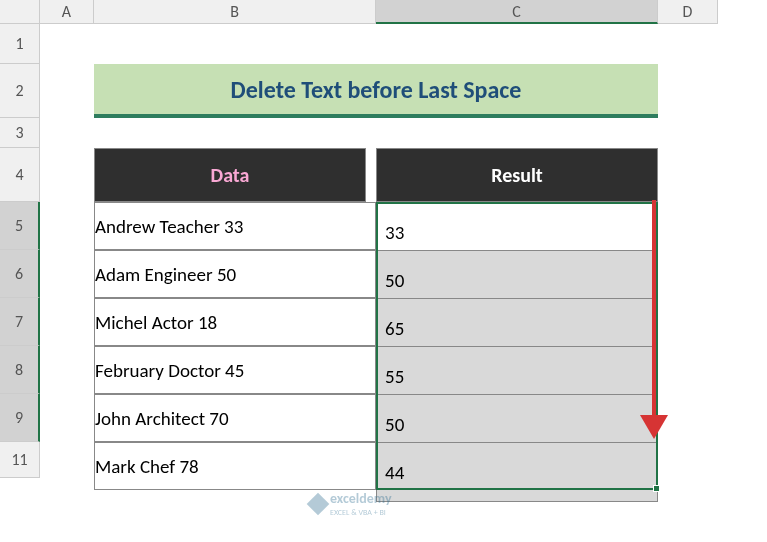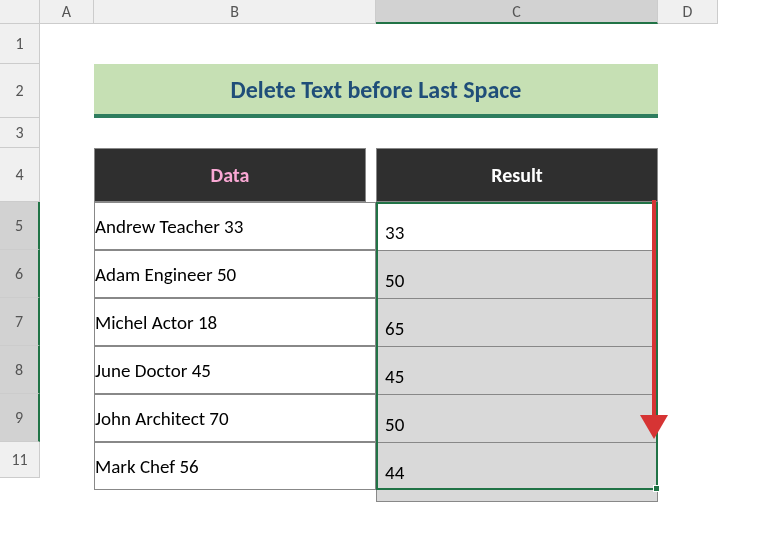--- a/index.html
+++ b/index.html
@@ -247,35 +247,42 @@
 
   <div class="cells">
     <div class="title-cell">Delete Text before Last Space</div>
 
     <div class="data-header">Data</div>
     <div class="result-header">Result</div>
 
     <div class="data-cell" style="left:54px;top:178px">Andrew Teacher 33</div>
     <div class="data-cell" style="left:54px;top:226px">Adam Engineer 50</div>
     <div class="data-cell" style="left:54px;top:274px">Michel Actor 18</div>
-    <div class="data-cell" style="left:54px;top:322px">June Doctor 45</div>
+    <div class="data-cell" style="left:54px;top:322px">February Doctor 45</div>
     <div class="data-cell" style="left:54px;top:370px">John Architect 70</div>
-    <div class="data-cell" style="left:54px;top:418px">Mark Chef 56</div>
+    <div class="data-cell" style="left:54px;top:418px">Mark Chef 78</div>
 
     <div class="result-cell first" style="left:336px;top:178px">33</div>
     <div class="result-cell" style="left:336px;top:226px">50</div>
     <div class="result-cell" style="left:336px;top:274px">65</div>
-    <div class="result-cell" style="left:336px;top:322px">45</div>
+    <div class="result-cell" style="left:336px;top:322px">55</div>
     <div class="result-cell" style="left:336px;top:370px">50</div>
     <div class="result-cell" style="left:336px;top:418px">44</div>
 
     <div class="selection-box">
       <div class="fill-handle"></div>
     </div>
   </div>
 
   <div class="arrow">
     <div class="arrow-line"></div>
     <div class="arrow-head"></div>
   </div>
 
+  <div class="watermark">
+    <div class="watermark-icon"></div>
+    <div>
+      <div style="font-weight:bold">exceldemy</div>
+      <div style="font-size:8px">EXCEL &amp; VBA + BI</div>
+    </div>
+  </div>
 
 </div>
 
 </body></html>

